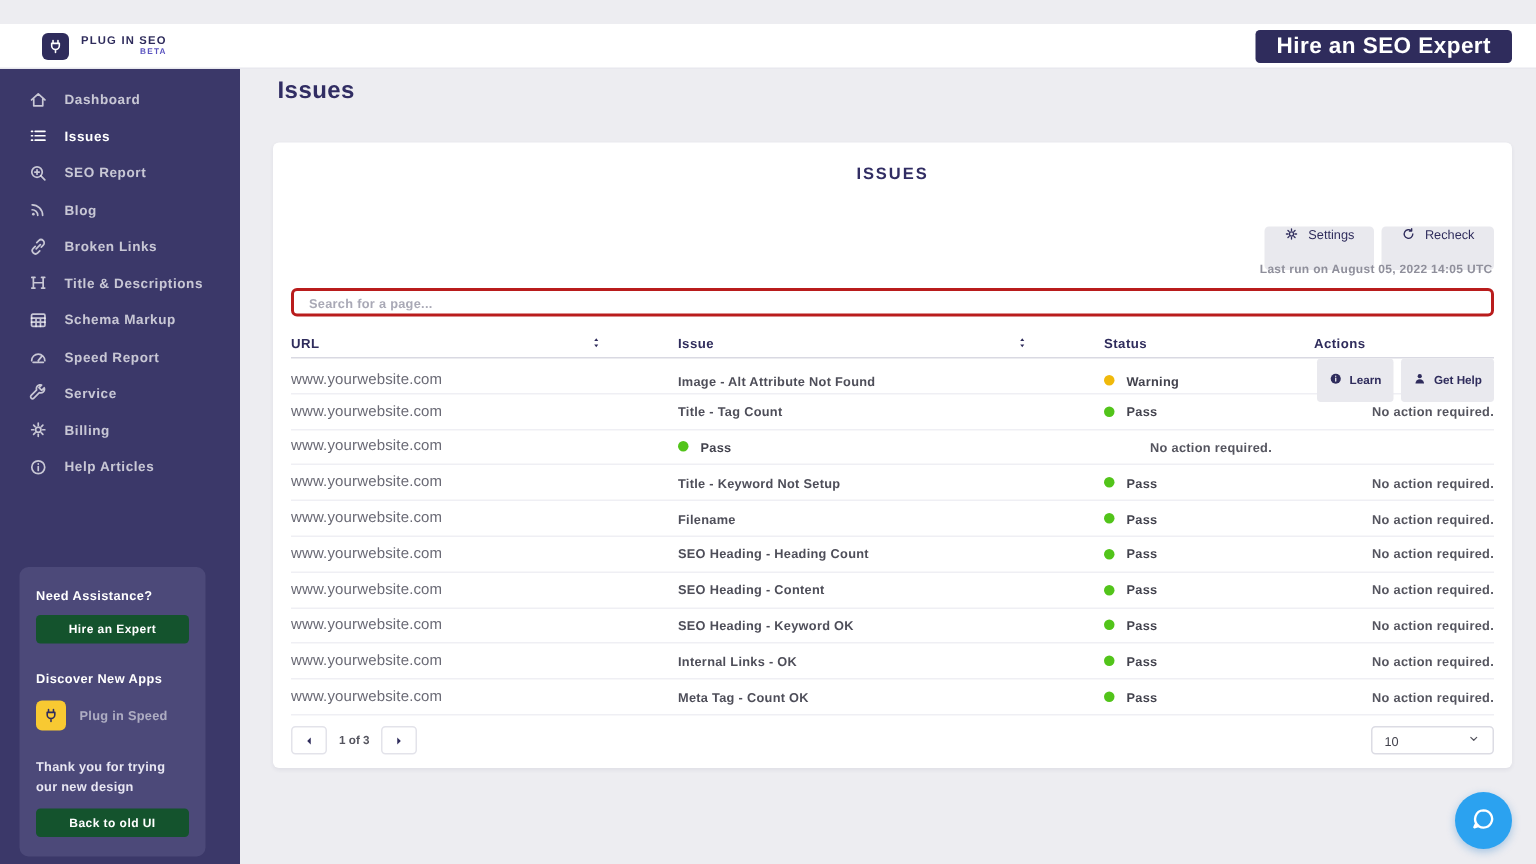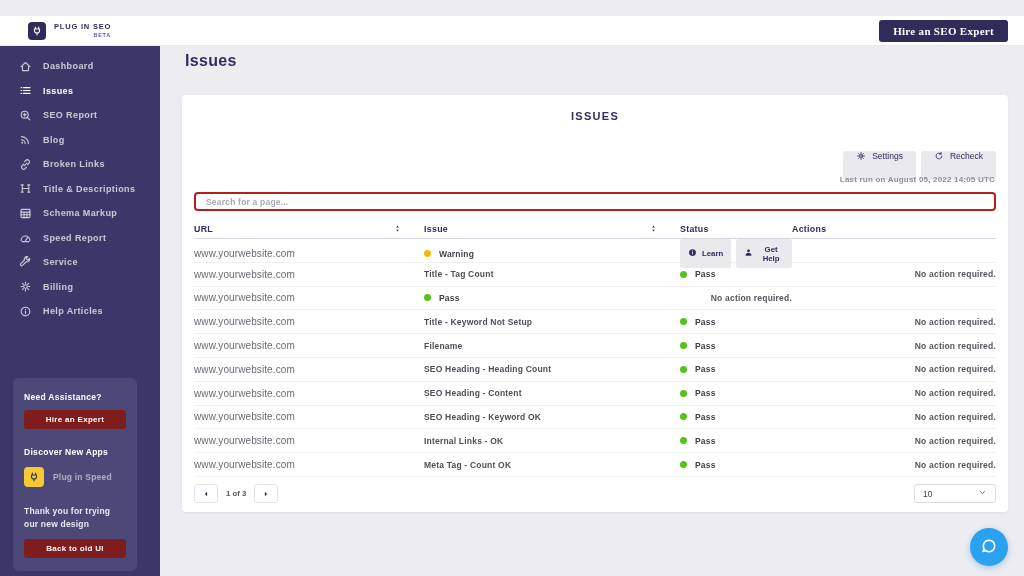--- a/index.html
+++ b/index.html
@@ -10,37 +10,37 @@
   .topbar { position:absolute; top:16px; left:0; width:1024px; height:30px; background:#ffffff;
             display:flex; align-items:center; justify-content:space-between; padding:0 16px 0 28px; z-index:5;
             border-bottom:1px solid #e8e8ee; }
   .brand { display:flex; align-items:center; gap:8px; }
   .brand-mark { width:18px; height:18px; background:#2f2c5c; border-radius:4px; display:flex; align-items:center; justify-content:center; color:#fff; }
   .brand-mark svg { width:12px; height:12px; }
   .brand-text { display:flex; flex-direction:column; line-height:1; }
   .brand-name { font-size:7.5px; font-weight:700; letter-spacing:.8px; color:#2f2c5c; }
   .brand-beta { font-size:5.5px; font-weight:700; letter-spacing:.8px; color:#5b54c0; text-align:right; margin-top:2px; }
   .hire-seo-btn { background:#2f2c5c; color:#fff; border:none; border-radius:3px; height:22px; padding:0 14px;
-                  font-size:11px; font-weight:700; letter-spacing:.3px; cursor:pointer; font-family:Liberation Serif, serif; }
+                  font-size:15px; font-weight:700; letter-spacing:.3px; cursor:pointer; font-family:Liberation Sans, sans-serif; }
 
   
   .sidebar { position:absolute; top:30px; left:0; width:160px; height:546px; background:#3b3869; }
   .nav { padding-top:24px; }
   .nav-item { display:flex; align-items:center; gap:11px; padding:0 0 0 19px; height:24.5px; cursor:pointer;
               color:rgba(255,255,255,.72); }
   .nav-item.active { color:#ffffff; }
   .nav-icon { display:flex; }
   .nav-icon svg { width:13px; height:13px; }
   .nav-label { font-size:9px; font-weight:600; letter-spacing:.4px; }
   .nav-item.active .nav-label { font-weight:700; }
 
   .assist-box { position:absolute; left:13px; top:348px; width:124px; background:#4c4979; border-radius:6px;
                 padding:14px 11px 13px 11px; }
   .assist-title { color:#fff; font-size:8.5px; font-weight:700; letter-spacing:.3px; }
-  .blue-btn { display:block; width:100%; background:#7f1d1d; color:#fff; border:none; border-radius:3px; height:19px;
+  .blue-btn { display:block; width:100%; background:#14532d; color:#fff; border:none; border-radius:3px; height:19px;
               font-size:8px; font-weight:700; letter-spacing:.3px; margin-top:8px; cursor:pointer; font-family:inherit; }
   .discover { margin-top:18px; }
   .app-row { display:flex; align-items:center; gap:9px; margin-top:10px; }
   .app-icon { width:20px; height:20px; border-radius:4px; background:#f8c932; display:flex; align-items:center; justify-content:center; color:#2f2c5c; }
   .app-icon svg { width:12px; height:12px; }
   .app-name { font-size:8.5px; font-weight:600; color:rgba(255,255,255,.55); letter-spacing:.2px; }
   .thanks { margin-top:18px; color:#e8e7f3; font-size:8.5px; font-weight:600; line-height:1.55; letter-spacing:.2px; }
 
   
   .main { position:absolute; top:30px; left:160px; width:864px; height:546px; }
@@ -55,21 +55,21 @@
   .gray-btn { display:flex; gap:6px; background:#e9e9ee; border:none; border-radius:3px; height:29px;
               padding:0 13px; font-size:8.5px; font-weight:400; color:#2f2c5c; cursor:pointer; font-family:inherit; }
   .gray-btn svg { width:10px; height:10px; }
   .last-run { position:absolute; top:80px; right:13px; font-size:8px; font-weight:600; color:#8f8f9b; letter-spacing:.2px; }
 
   .search-input { position:absolute; top:97px; left:12px; width:802px; height:19px; border:2px solid #b91c1c;
                   border-radius:4px; padding:5px 10px; font-size:8.5px; color:#55555f; font-family:inherit; outline:none; }
   .search-input::placeholder { color:#a9a9b6; font-weight:600; letter-spacing:.2px; }
 
   .table { position:absolute; top:124px; left:12px; width:802px; }
-  .t-head, .t-row { display:grid; grid-template-columns:230px 256px 112px 1fr; align-items:center; }
+  .t-head, .t-row { display:grid; grid-template-columns:230px 256px 112px 1fr; align-items:center;gap:28px; }
   .t-head { height:20px; border-bottom:1px solid #d9d9e2; }
   .th { display:flex; align-items:center; justify-content:space-between; font-size:8.8px; font-weight:700;
         color:#2f2c5c; letter-spacing:.3px; padding-right:22px; }
   .th.no-sort { padding-right:0; }
   .sort-ic { display:flex; cursor:pointer; color:#2f2c5c; }
   .sort-ic svg { width:9px; height:9px; }
   .t-row { height:23.8px; border-bottom:1px solid #efeff4; }
   .c-url { font-size:10px; color:#6a6a75; letter-spacing:.1px; }
   .c-issue { font-size:8.5px; font-weight:600; color:#4e4e59; letter-spacing:.2px; }
   .c-status { display:flex; align-items:center; gap:8px; }
@@ -285,20 +285,21 @@
         <div class="th no-sort">
           <span>Status</span>
         </div>
         <div class="th no-sort">
           <span>Actions</span>
         </div>
       </div>
       <div>
   <div class="t-row">
     <div class="c-url">www.yourwebsite.com</div>
+    <div class="c-issue">Image - Alt Attribute Not Found</div>
     <div class="c-status">
       <span class="dot" style="background: rgb(240, 185, 11);"></span>
       <span class="s-label">Warning</span>
     </div>
     <div class="c-actions">
               <button class="mini-btn">
                 <span><svg viewBox="0 0 16 16" fill="none" stroke="currentColor" stroke-width="1.4" stroke-linecap="round" stroke-linejoin="round">
                     <circle cx="8" cy="8" r="6" fill="currentColor" stroke="none"></circle>
                     <path d="M8 7.2v3.6M8 4.8v.3" stroke="#ffffff"></path>
                   </svg></span>

